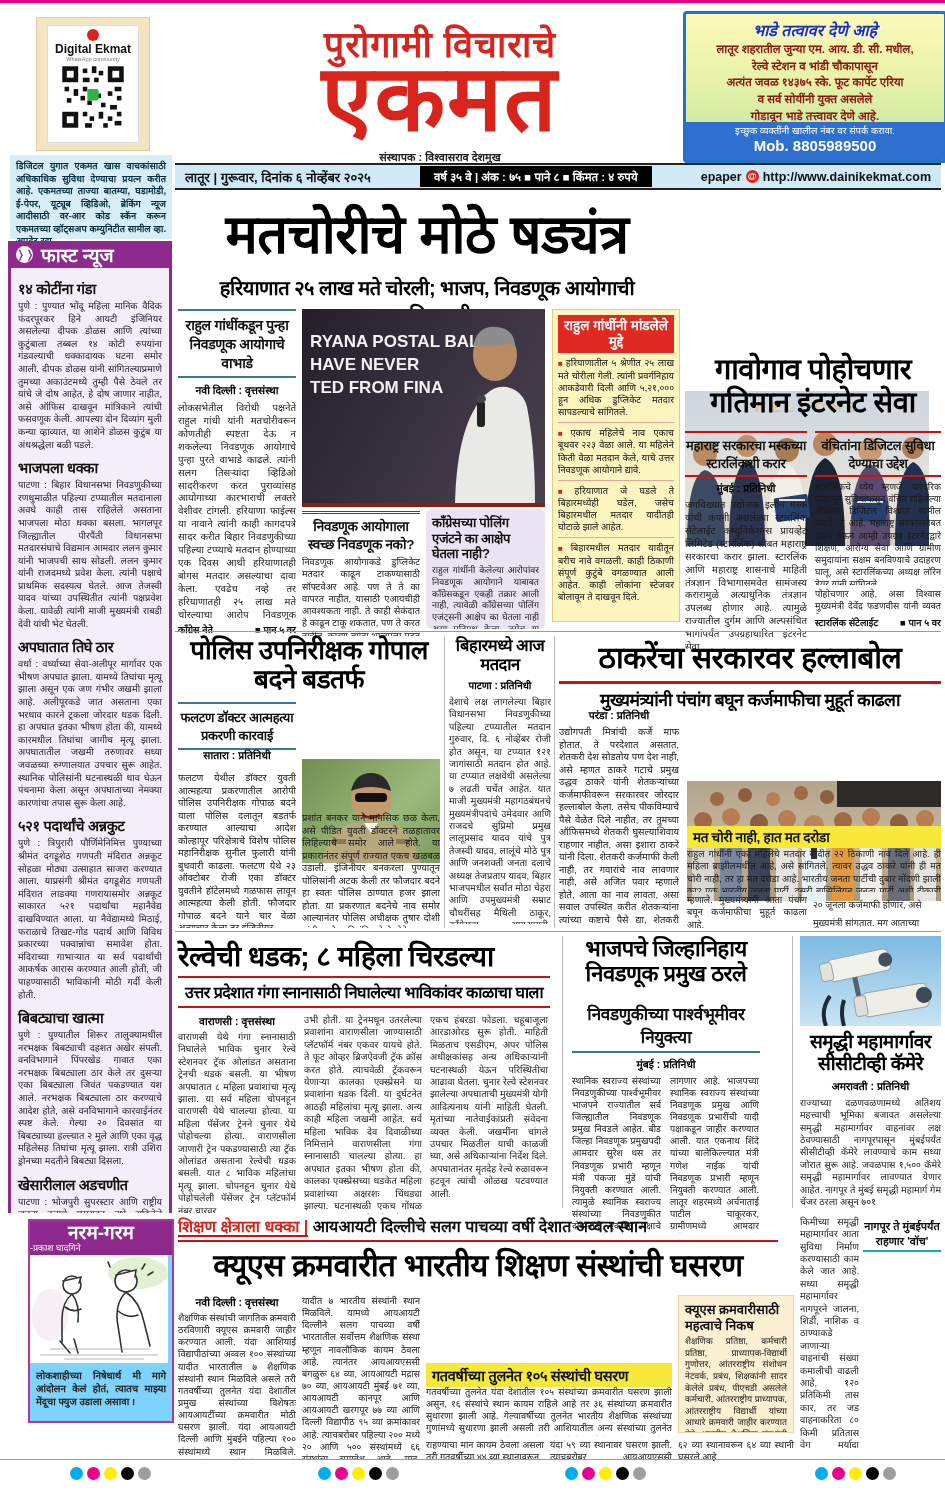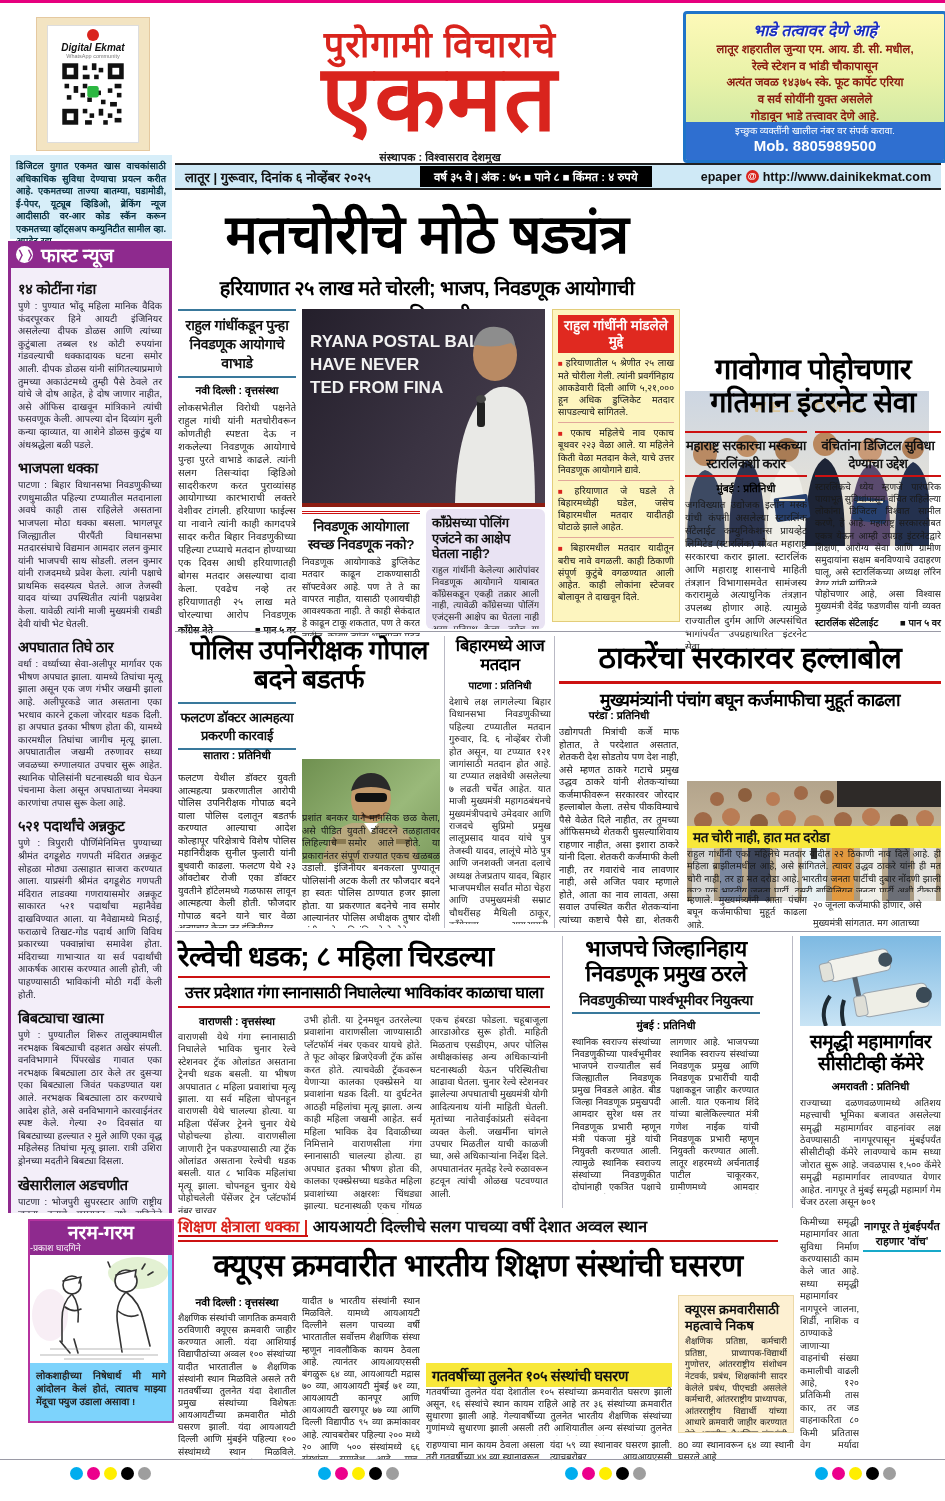--- a/index.html
+++ b/index.html
@@ -58,21 +58,21 @@
   .photo{overflow:hidden;position:relative;}
 </style>
 </head>
 <body>
 
 <div id="page">
 
   <div class="abs qrbox" style="left:36px;top:14px;width:112px;height:132px;">
     <div class="qrcard">
       <div style="width:12px;height:12px;border-radius:50%;background:#d9241d;margin:3px auto 1px auto;"></div>
-      <div style="font-size:10px;font-weight:bold;font-style:italic;">Digital Ekmat</div>
+      <div style="font-size:12px;font-weight:bold;">Digital Ekmat</div>
       <div style="font-size:5.5px;color:#777;">WhatsApp community</div>
       <svg width="66" height="66" viewBox="0 0 29 29" style="margin-top:2px;">
         <rect x="0" y="0" width="29" height="29" fill="#fff"></rect>
         <g fill="#111">
           <rect x="1" y="1" width="7" height="7"></rect>
             <rect x="21" y="1" width="7" height="7"></rect>
             <rect x="1" y="21" width="7" height="7"></rect>
           <rect x="10" y="2" width="2" height="2"></rect>
             <rect x="14" y="1" width="2" height="3"></rect>
             <rect x="17" y="3" width="2" height="2"></rect>
@@ -373,21 +373,21 @@
       </div>
       <div class="bt" style="width:118px;height:200px;font-size:9.4px;">उभी होती. या ट्रेनमधून उतरलेल्या प्रवाशांना वाराणसीला जाण्यासाठी प्लॅटफॉर्म नंबर एकवर यायचे होते. ते फूट ओव्हर ब्रिजऐवजी ट्रॅक क्रॉस करत होते. त्याचवेळी ट्रॅकवरून येणाऱ्या कालका एक्स्प्रेसने या प्रवाशांना धडक दिली. या दुर्घटनेत आठही महिलांचा मृत्यू झाला. अन्य काही महिला जखमी आहेत. सर्व महिला भाविक देव दिवाळीच्या निमित्ताने वाराणसीला गंगा स्नानासाठी चालल्या होत्या. हा अपघात इतका भीषण होता की, कालका एक्स्प्रेसच्या धडकेत महिला प्रवाशांच्या अक्षरशः चिंधड्या झाल्या. घटनास्थळी एकच गोंधळ उडाला. मृतांच्या नातेवाईकांनी</div>
       <div class="bt" style="width:118px;height:200px;font-size:9.4px;">एकच हंबरडा फोडला. चहूबाजूला आरडाओरड सुरू होती. माहिती मिळताच एसडीएम, अपर पोलिस अधीक्षकांसह अन्य अधिकाऱ्यांनी घटनास्थळी येऊन परिस्थितीचा आढावा घेतला. चुनार रेल्वे स्टेशनवर झालेल्या अपघाताची मुख्यमंत्री योगी आदित्यनाथ यांनी माहिती घेतली. मृतांच्या नातेवाईकांप्रती संवेदना व्यक्त केली. जखमींना चांगले उपचार मिळतील याची काळजी घ्या, असे अधिकाऱ्यांना निर्देश दिले. अपघातानंतर मृतदेह रेल्वे रुळावरून हटवून त्यांची ओळख पटवण्यात आली.</div>
     </div>
   </div>
 
   <div class="abs vr" style="left:562px;top:933px;height:272px;"></div>
 
   <div class="abs" style="left:572px;top:933px;width:188px;">
     <div class="hl center" style="font-size:22px;line-height:1.15;">भाजपचे जिल्हानिहाय निवडणूक प्रमुख ठरले</div>
-    <div class="kickerbox" style="font-size:14px;padding:3px 0;margin-top:0;border-top:none;">निवडणुकीच्या पार्श्वभूमीवर नियुक्त्या</div>
+    <div class="kickerbox" style="font-size:17px;padding:3px 0;margin-top:12px;border-top:none;">निवडणुकीच्या पार्श्वभूमीवर नियुक्त्या</div>
     <div class="byline" style="margin:4px 0;">मुंबई : प्रतिनिधी</div>
     <div style="display:flex;gap:9px;">
       <div class="bt" style="width:89px;height:158px;font-size:9.2px;">स्थानिक स्वराज्य संस्थांच्या निवडणुकीच्या पार्श्वभूमीवर भाजपने राज्यातील सर्व जिल्ह्यातील निवडणूक प्रमुख निवडले आहेत. बीड जिल्हा निवडणूक प्रमुखपदी आमदार सुरेश धस तर निवडणूक प्रभारी म्हणून मंत्री पंकजा मुंडे यांची नियुक्ती करण्यात आली. त्यामुळे स्थानिक स्वराज्य संस्थांच्या निवडणुकीत दोघांनाही एकत्रित पक्षाचे काम करावे</div>
       <div class="bt" style="width:89px;height:158px;font-size:9.2px;">लागणार आहे. भाजपच्या स्थानिक स्वराज्य संस्थांच्या निवडणूक प्रमुख आणि निवडणूक प्रभारींची यादी पक्षाकडून जाहीर करण्यात आली. यात एकनाथ शिंदे यांच्या बालेकिल्ल्यात मंत्री गणेश नाईक यांची निवडणूक प्रभारी म्हणून नियुक्ती करण्यात आली. लातूर शहरमध्ये अर्चनाताई पाटील चाकूरकर, ग्रामीणमध्ये आमदार अभिमन्यू पवार यांची जिल्ह्यातील निवडणूक प्रमुख तर आमदार संभाजी पाटील निलंगेकर यांच्याकडे प्रभारीपद दिले. धाराशिवमध्ये सुजितसिंह ठाकूर निवडणूक प्रमुख आणि आमदार राणा जगजितसिंह पाटील यांची प्रभारीपदी नियुक्ती केली.</div>
     </div>
   </div>
 
   <div class="abs vr" style="left:792px;top:933px;height:272px;"></div>
 
   <div class="abs" style="left:800px;top:933px;width:141px;">
@@ -430,21 +430,21 @@
 
   <div class="abs yellowcap" style="left:426px;top:1360px;width:234px;font-size:14.5px;">गतवर्षीच्या तुलनेत १०५ संस्थांची घसरण</div>
   <div class="abs bt" style="left:426px;top:1383px;width:246px;height:50px;font-size:9.2px;">गतवर्षीच्या तुलनेत यंदा देशातील १०५ संस्थांच्या क्रमवारीत घसरण झाली असून, १६ संस्थांचे स्थान कायम राहिले आहे तर ३६ संस्थांच्या क्रमवारीत सुधारणा झाली आहे. गेल्यावर्षीच्या तुलनेत भारतीय शैक्षणिक संस्थांच्या गुणांमध्ये सुधारणा झाली असली तरी आशियातील अन्य संस्थांच्या तुलनेत क्रमवारीत घसरण झाल्याचे क्यूएसने जाहीर केलेल्या निवेदनात म्हटले आहे.</div>
   <div class="abs bt" style="left:426px;top:1436px;width:118px;height:24px;font-size:9.2px;">राहण्याचा मान कायम ठेवला असला तरी गतवर्षीच्या ४४ व्या स्थानावरून</div>
   <div class="abs bt" style="left:550px;top:1436px;width:122px;height:24px;font-size:9.2px;">यंदा ५९ व्या स्थानावर घसरण झाली. त्याचबरोबर आयआयएससी बंगळुरूची</div>
 
   <div class="abs creambox" style="left:678px;top:1292px;width:116px;height:138px;">
     <div style="font-weight:bold;font-size:13px;line-height:1.2;margin-bottom:3px;">क्यूएस क्रमवारीसाठी महत्वाचे निकष</div>
     <div class="bt" style="height:96px;font-size:8.8px;">शैक्षणिक प्रतिष्ठा, कर्मचारी प्रतिष्ठा, प्राध्यापक-विद्यार्थी गुणोत्तर, आंतरराष्ट्रीय संशोधन नेटवर्क, प्रबंध, शिक्षकांनी सादर केलेले प्रबंध, पीएचडी असलेले कर्मचारी, आंतरराष्ट्रीय प्राध्यापक, आंतरराष्ट्रीय विद्यार्थी यांच्या आधारे क्रमवारी जाहीर करण्यात येते. भारतीय शैक्षणिक संस्थांची घसरण प्रामुख्याने प्रबंध, प्राध्यापक-विद्यार्थी गुणोत्तर, आंतरराष्ट्रीय विद्यार्थी गुणोत्तर या निकषात झाली आहे.</div>
   </div>
-  <div class="abs bt" style="left:678px;top:1436px;width:116px;height:24px;font-size:9.2px;">80 व्या स्थानावरून ६४ व्या स्थानी घसरले आहे.</div>
+  <div class="abs bt" style="left:678px;top:1436px;width:116px;height:24px;font-size:9.2px;">६२ व्या स्थानावरून ६४ व्या स्थानी घसरले आहे.</div>
 
   <div class="abs hr" style="left:0;top:1456px;width:945px;"></div>
   <div class="abs dots" style="left:70px;top:1464px;">
     <span class="dot" style="background:#00adee;"></span>
       <span class="dot" style="background:#ec008c;"></span>
       <span class="dot" style="background:#ffee00;"></span>
       <span class="dot" style="background:#000;"></span>
       <span class="dot" style="background:#9e9e9e;"></span>
   </div>
   <div class="abs dots" style="left:318px;top:1464px;">

